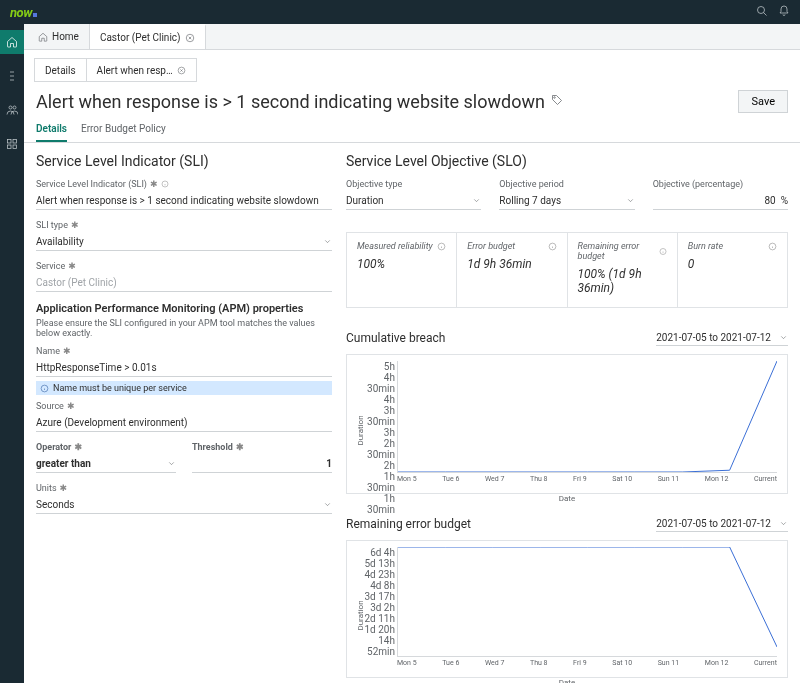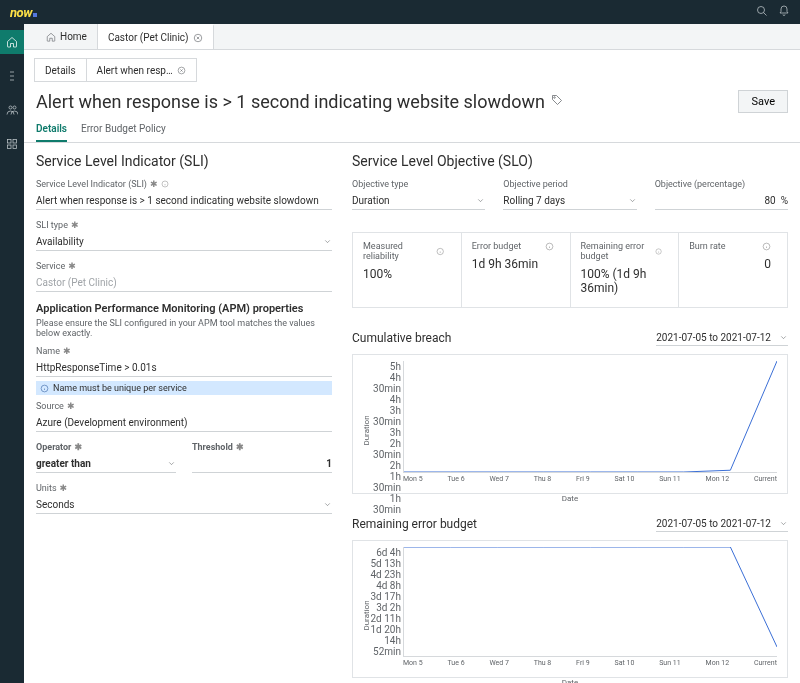--- a/index.html
+++ b/index.html
@@ -1,38 +1,38 @@
 <!DOCTYPE html>
 <html><head>
 <meta charset="utf-8">
 <style>
   * { box-sizing: border-box; margin: 0; padding: 0; font-family: -apple-system, BlinkMacSystemFont, "Segoe UI", Roboto, sans-serif; }
   body { background: #fff; color: #2e2e2e; font-size: 11px; overflow: hidden; }
   .app { display: flex; flex-direction: column; width: 800px; height: 683px; }
 
   
   .topbar { height: 24px; background: #1a2a33; display: flex; align-items: center; justify-content: space-between; padding: 0 10px; }
-  .logo { color: #fde047; font-weight: 700; font-size: 13px; letter-spacing: -0.5px; font-style: italic; }
+  .logo { color: #84cc16; font-weight: 700; font-size: 13px; letter-spacing: -0.5px; font-style: italic; }
   .logo::after { content: ""; display: inline-block; width: 4px; height: 4px; background: #57d; margin-left: 1px; vertical-align: baseline; }
   .topbar-right { display: flex; gap: 10px; align-items: center; }
   .topbar-right svg { width: 12px; height: 12px; stroke: #c0c8cc; fill: none; stroke-width: 1.5; }
 
   .body { display: flex; flex: 1; min-height: 0; }
 
   
   .leftrail { width: 24px; background: #1a2a33; display: flex; flex-direction: column; align-items: center; gap: 10px; padding-top: 6px; }
   .leftrail .rail-item { width: 24px; height: 24px; display: flex; align-items: center; justify-content: center; cursor: pointer; }
   .leftrail .rail-item.active { background: #0f7b6c; }
   .leftrail svg { width: 12px; height: 12px; stroke: #c0c8cc; fill: none; stroke-width: 1.5; }
   .leftrail .rail-item.active svg { stroke: #fff; }
 
   .main { flex: 1; display: flex; flex-direction: column; min-width: 0; overflow: hidden; }
 
   
-  .tabrow { height: 26px; background: #f3f5f6; border-bottom: 1px solid #d6d9dc; display: flex; align-items: stretch; padding-left: 12px; }
+  .tabrow { height: 26px; background: #f3f5f6; border-bottom: 1px solid #d6d9dc; display: flex; align-items: stretch; padding-left: 4px; }
   .tabrow .tab { display: flex; align-items: center; gap: 4px; padding: 0 10px; font-size: 10px; border-right: 1px solid #d6d9dc; cursor: pointer; color: #2e2e2e; }
   .tabrow .tab.active { background: #fff; border-top: 2px solid #fff; }
   .tabrow .tab.inactive { background: #f3f5f6; }
   .tabrow .tab svg { width: 10px; height: 10px; stroke: #606468; fill: none; stroke-width: 1.5; }
 
   
   .sectab-wrap { padding: 8px 10px 0 10px; }
   .sectabs { height: 24px; display: flex; align-items: stretch; border: 1px solid #d6d9dc; width: fit-content; }
   .sectabs .tab { display: flex; align-items: center; gap: 4px; padding: 0 10px; font-size: 10px; border-right: 1px solid #d6d9dc; cursor: pointer; }
   .sectabs .tab:last-child { border-right: none; }
@@ -44,21 +44,21 @@
   .titlebar h1 { font-size: 18px; font-weight: 400; color: #2e2e2e; }
   .titlebar .title-wrap { display: flex; align-items: center; gap: 6px; }
   .titlebar .title-wrap svg { width: 12px; height: 12px; stroke: #606468; fill: none; stroke-width: 1.5; }
   .save-btn { border: 1px solid #cfd3d6; background: #f3f5f6; padding: 4px 12px; font-size: 11px; cursor: pointer; }
 
   
   .innertabs { display: flex; gap: 14px; padding: 0 12px; border-bottom: 1px solid #d6d9dc; }
   .innertabs .itab { padding: 6px 0; font-size: 10px; cursor: pointer; color: #606468; }
   .innertabs .itab.active { color: #0f7b6c; border-bottom: 2px solid #0f7b6c; font-weight: 600; }
 
-  .content { flex: 1; display: flex; overflow-y: auto; padding: 10px 12px 20px 12px; gap: 20px; }
+  .content { flex: 1; display: flex; overflow-y: auto; padding: 10px 12px 20px 12px; gap: 14px; }
   .col-left { width: 296px; flex-shrink: 0; }
   .col-right { flex: 1; min-width: 0; }
 
   .section-title { font-size: 14px; font-weight: 400; margin-bottom: 10px; color: #2e2e2e; }
 
   .field { margin-bottom: 10px; }
   .field-label { font-size: 9px; color: #606468; margin-bottom: 3px; display: flex; align-items: center; gap: 3px; }
   .field-label .ast { color: #888; }
   .field-label svg { width: 8px; height: 8px; stroke: #888; fill: none; stroke-width: 1.5; }
   .field-value { font-size: 10px; color: #2e2e2e; border-bottom: 1px solid #cfd3d6; padding: 3px 0; }
@@ -74,22 +74,22 @@
 
   .two-col { display: flex; gap: 16px; font-weight: bold; }
   .two-col > div { flex: 1; }
 
   
   .slo-top { display: flex; gap: 18px; margin-bottom: 12px; }
   .slo-top .field { flex: 1; }
   .slo-top .field:last-child .field-value { text-align: right; }
 
   .metric-row { display: flex; border: 1px solid #e0e3e6; }
-  .metric { flex: 1; padding: 8px 16px 12px 10px; border-right: 1px solid #e0e3e6; }
-  .metric:last-child { border-right: none; text-align: right; }
+  .metric { flex: 1; padding: 8px 10px 12px 10px; border-right: 1px solid #e0e3e6; font-style: italic; }
+  .metric:last-child { border-right: none; }
   .metric-head { display: flex; justify-content: space-between; align-items: center; margin-bottom: 6px; }
   .metric-head span { font-size: 9px; color: #606468; }
   .metric-head svg { width: 9px; height: 9px; stroke: #888; fill: none; stroke-width: 1.5; }
   .metric-val { font-size: 12px; color: #2e2e2e; }
 
   .chart-block { margin-top: 22px; }
   .chart-head { display: flex; justify-content: space-between; align-items: center; margin-bottom: 8px; }
   .chart-head h3 { font-size: 12px; font-weight: 400; }
   .chart-dd { border-bottom: 1px solid #cfd3d6; padding: 2px 0; display: flex; align-items: center; gap: 8px; font-size: 10px; min-width: 130px; cursor: pointer; text-align: right; }
   .chart-dd svg { width: 9px; height: 9px; stroke: #606468; fill: none; stroke-width: 1.5; }

